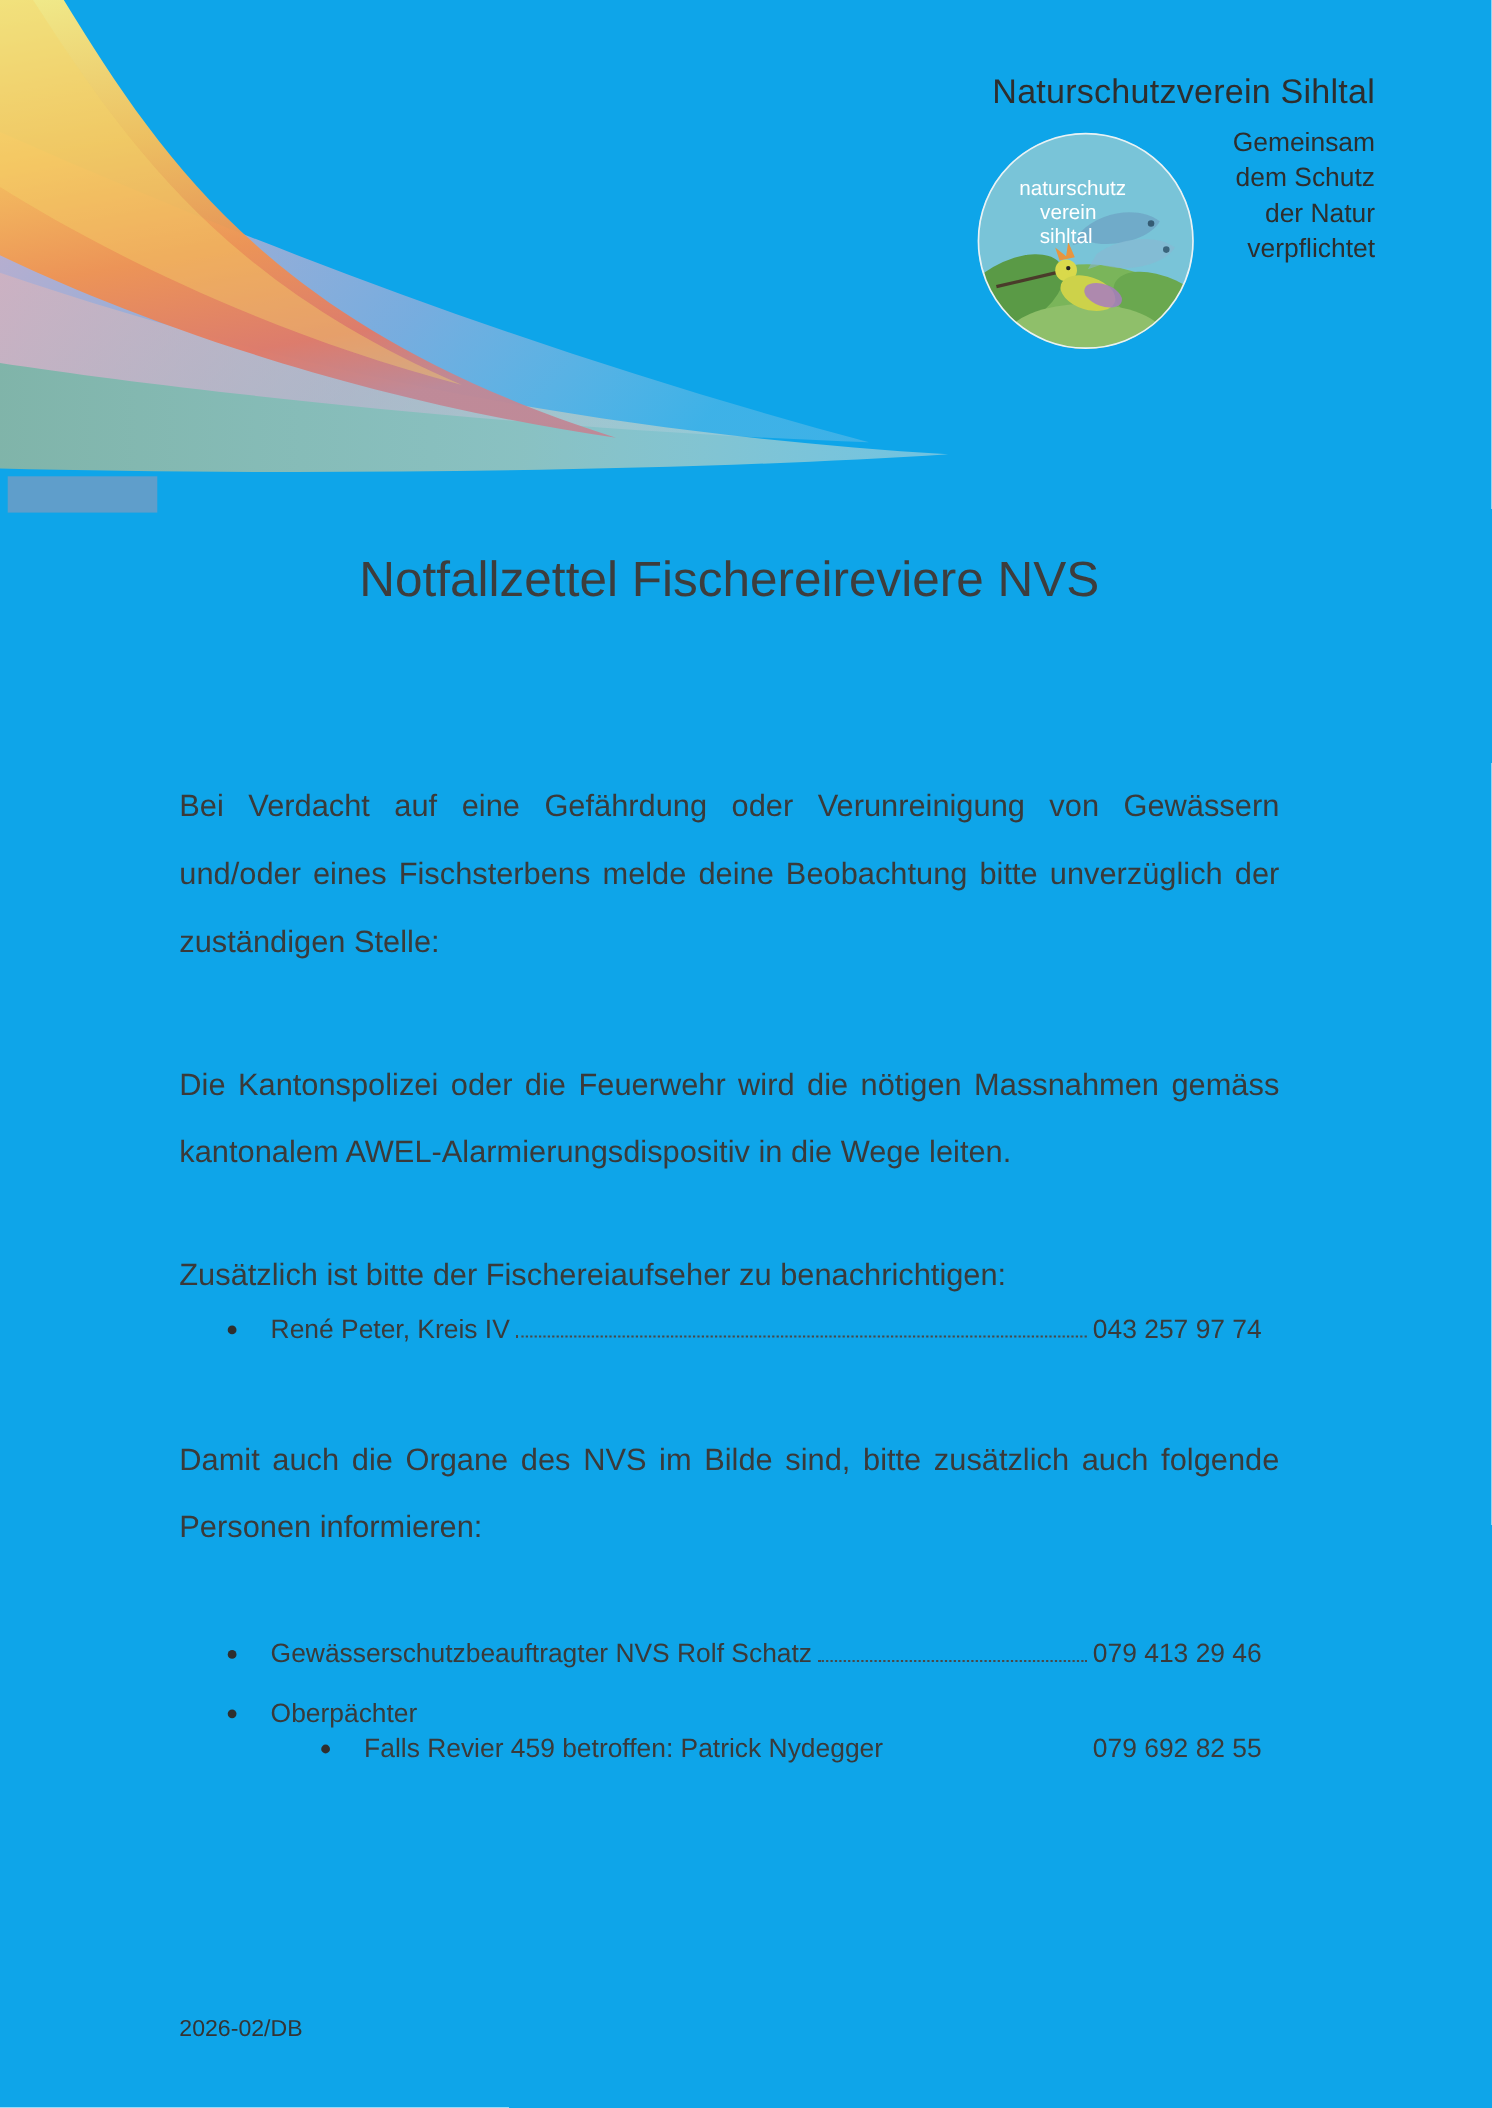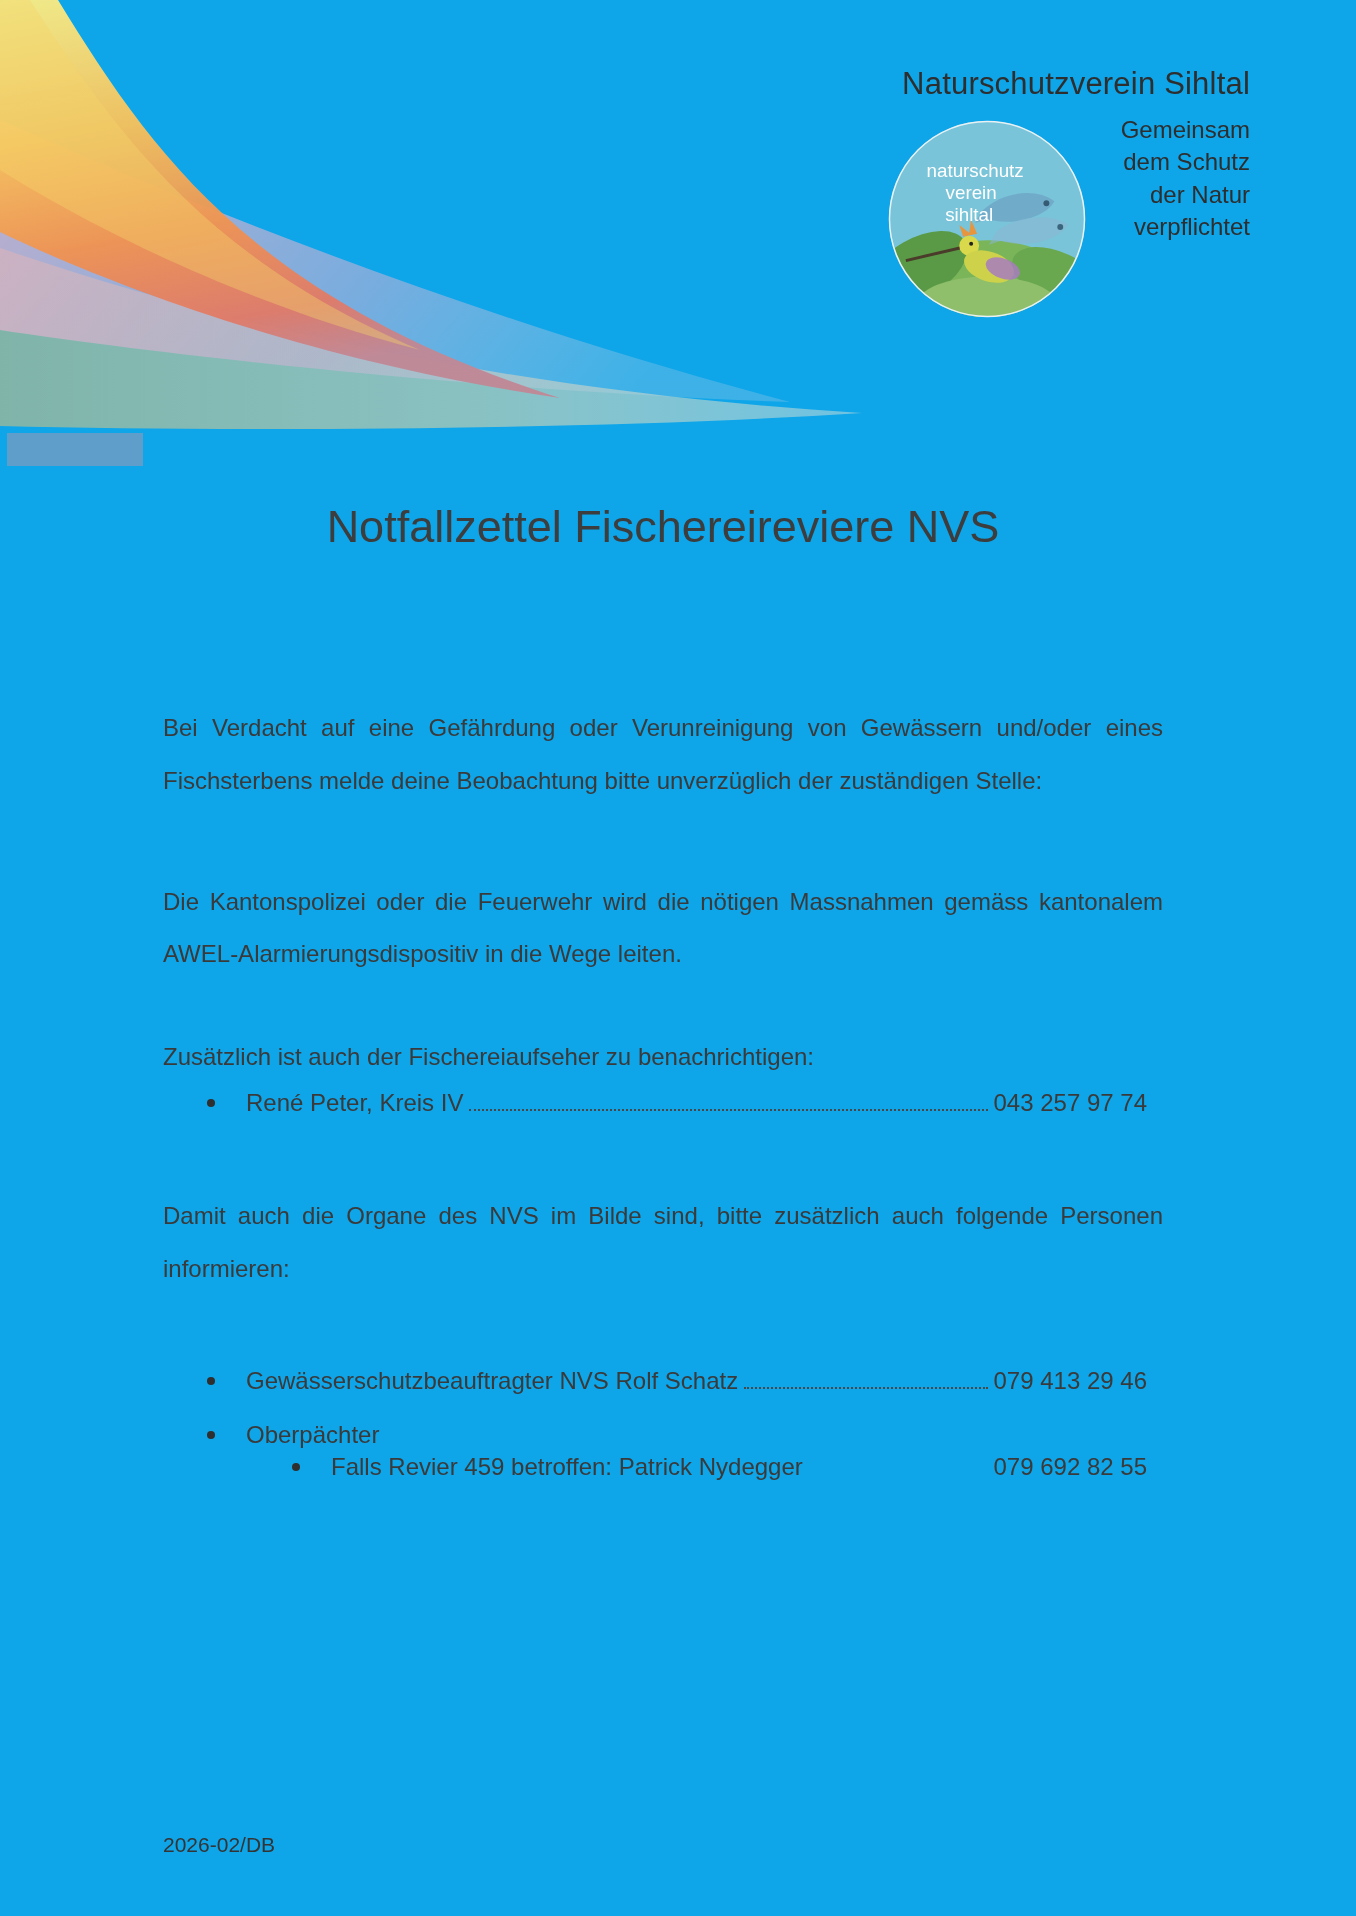--- a/index.html
+++ b/index.html
@@ -15,21 +15,21 @@
   .org-name { font-size:31px; color:#2e2e2e; letter-spacing:0.2px; }
   .tagline { margin-top:12px; font-size:24px; line-height:1.35; color:#2e2e2e; }
   .logo { position:absolute; top:120px; left:888px; width:198px; height:198px; }
   .logo text { font-family:"Liberation Sans", sans-serif; fill:#ffffff; }
 
   .accent-bar { position:absolute; left:7px; top:433px; width:136px; height:33px; background:#5f9ecb; }
 
   
   .content { position:absolute; left:163px; top:500px; width:1000px; }
   .doc-title { font-size:45px; font-weight:400; color:#3d3d3d; line-height:1.2;text-align:center; }
-  .para { font-size:24px; line-height:2.2; text-align:justify; text-align-last:left; color:#3a3a3a; }
+  .para { font-size:28px; line-height:2.2; text-align:justify; text-align-last:left; color:#3a3a3a; }
   .intro { margin-top:148px; }
   .measures { margin-top:68px; }
   .heading-line { margin-top:50px; text-align:left; }
   .inform { margin-top:72px; }
 
   ul { list-style:none; }
   .list { margin-top:70px; padding-left:44px; }
   .list-tight { margin-top:4px; padding-left:44px; }
   .sub-list { margin-top:2px; padding-left:129px; }
 
@@ -129,21 +129,21 @@
 
   <div class="content">
 
     <h1 class="doc-title">Notfallzettel Fischereireviere NVS</h1>
 
     <p class="para intro">Bei Verdacht auf eine Gefährdung oder Verunreinigung von Gewässern und/oder eines Fischsterbens melde deine Beobachtung bitte unverzüglich der zuständigen Stelle:</p>
 
 
     <p class="para measures">Die Kantonspolizei oder die Feuerwehr wird die nötigen Massnahmen gemäss kantonalem AWEL-Alarmierungsdispositiv in die Wege leiten.</p>
 
-    <p class="para heading-line">Zusätzlich ist auch der Fischereiaufseher zu benachrichtigen:</p>
+    <p class="para heading-line">Zusätzlich ist bitte der Fischereiaufseher zu benachrichtigen:</p>
 
     <ul class="list-tight list-wide">
       <li class="row">
         <span class="dot"></span>
         <span class="lbl">René Peter, Kreis IV</span>
         <span class="leader"></span>
         <span class="num">043 257 97 74</span>
       </li>
     </ul>
 

